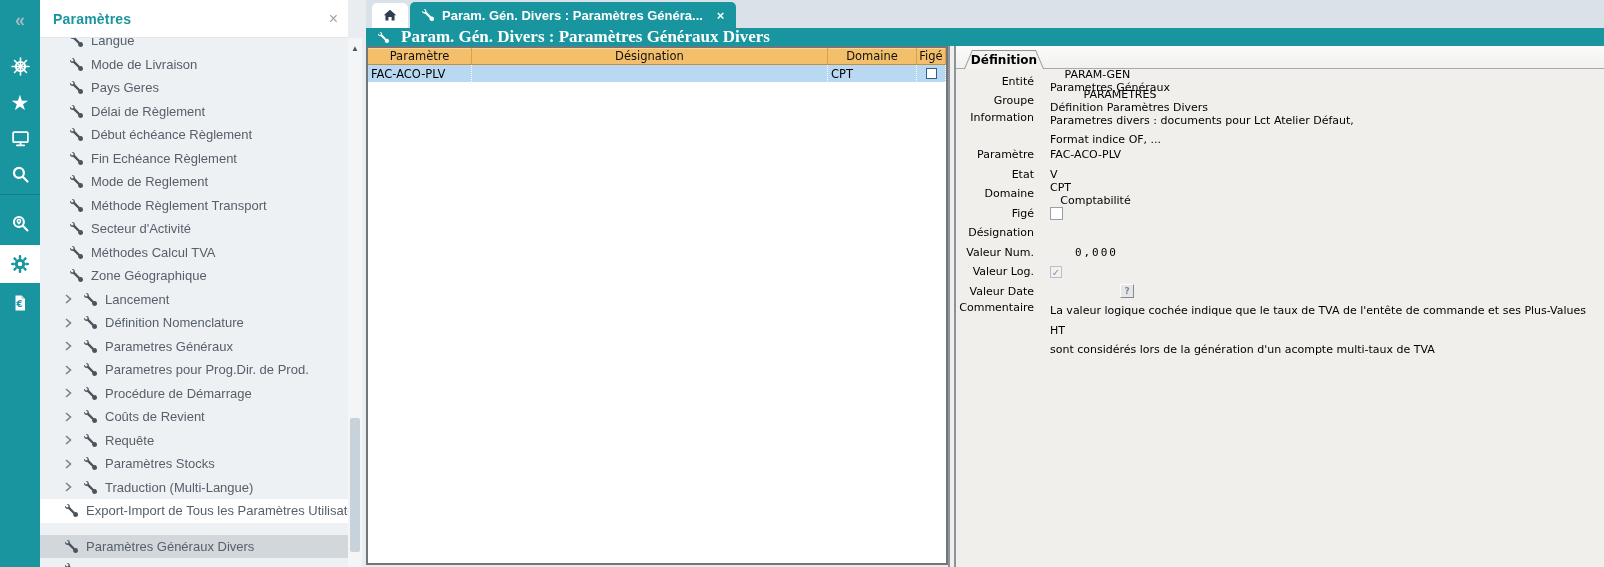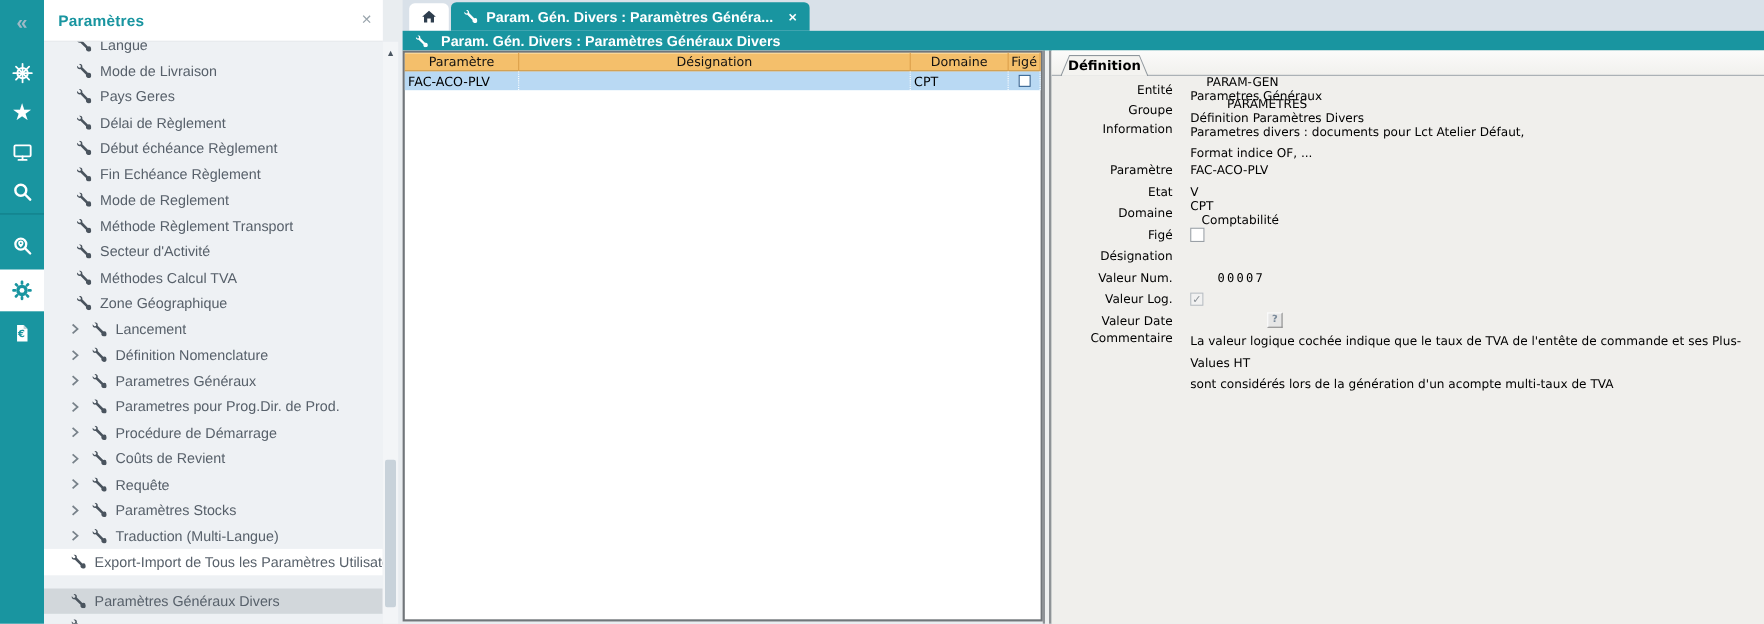--- a/index.html
+++ b/index.html
@@ -48,21 +48,21 @@
   
   .tabstrip{position:absolute;left:366px;top:0;right:0;height:28px;background:var(--tabstrip);}
   .tab-home{position:absolute;left:6px;top:3px;width:36px;height:25px;background:#fff;
     border-radius:5px 5px 0 0;display:flex;align-items:center;justify-content:center;cursor:pointer;}
   .tab-active{position:absolute;left:44px;top:2px;height:26px;background:var(--teal);
     border-radius:5px 5px 0 0;display:flex;align-items:center;color:#fff;
     font-size:13px;font-weight:bold;padding:0 12px;cursor:pointer;}
   .tab-active .wr{width:12px;height:12px;margin-right:8px;}
   .tab-close{margin-left:14px;font-size:13px;font-weight:bold;cursor:pointer;}
   .titlebar{position:absolute;left:366px;top:28px;right:0;height:18px;background:var(--teal);
-    display:flex;align-items:center;color:#fff;font-size:13px;font-weight:bold;}
+    display:flex;align-items:center;color:#fff;font-size:17px;font-weight:bold;font-family:Liberation Serif, serif;}
   .titlebar .wr{width:11px;height:11px;margin-left:12px;margin-right:12px;}
 
   
   .grid{position:absolute;left:366px;top:46px;width:582px;height:519px;background:#fff;
     border:2px solid #71767a;font-family:"DejaVu Sans",sans-serif;}
   .grid-hdr{display:flex;height:17px;background:var(--hdr-orange);
     border-bottom:1px solid #bf8f45;box-shadow:inset 0 1px 0 #f9d697;}
   .grid-hdr .cell{font-size:11.5px;color:#111;display:flex;align-items:center;justify-content:center;
     border-right:1px solid #dca04b;cursor:pointer;}
   .grid-row{display:flex;height:17px;background:var(--row-blue);cursor:pointer;}
@@ -80,21 +80,21 @@
     font-family:"DejaVu Sans",sans-serif;}
   .defpanel .topgrad{position:absolute;left:0;top:0;right:0;height:23px;
     background:linear-gradient(#fbfbfa,#f1f0ed);}
   .deftab-line{position:absolute;left:0;top:22px;right:0;height:1px;background:#a3aab0;}
   .deftab-outer{position:absolute;left:8px;top:4px;width:80px;height:19px;background:#8f979d;
     clip-path:polygon(8px 0,72px 0,100% 100%,0 100%);}
   .deftab-inner{position:absolute;left:1px;top:1px;right:1px;bottom:0;background:#f4f3f0;
     clip-path:polygon(7.5px 0,calc(100% - 7.5px) 0,100% 100%,0 100%);
     display:flex;align-items:center;justify-content:center;
     font-size:12px;font-weight:bold;color:#000;}
-  .fields{position:absolute;left:0;top:25.5px;right:12px;padding-left:32px;}
+  .fields{position:absolute;left:0;top:25.5px;right:12px;}
   .frow{display:flex;align-items:center;height:19.5px;font-size:11px;color:#000;}
   .frow .flabel{width:78px;text-align:right;flex:none;}
   .frow .fval{margin-left:16px;display:flex;align-items:center;flex-direction:column;}
   .v1{display:inline-block;width:91px;flex:none;}
   .vnum{display:inline-block;width:68px;text-align:right;
     font-family:"DejaVu Sans Mono",monospace;letter-spacing:2px;}
   .fcheck{width:13px;height:13px;background:#fff;border:1px solid #9aa0a6;cursor:pointer;}
   .fcheck.checked{width:12px;height:12px;background:#f1f1f1;border:1px solid #b9bfc4;
     color:#8a9096;font-size:10px;line-height:11px;text-align:center;cursor:default;}
   .fbtn{width:14px;height:14px;margin-left:70px;background:#e6e6e6;
@@ -452,21 +452,21 @@
       </div>
       <div class="frow">
         <div class="flabel">Désignation</div>
         <div class="fval">
           <span class=""></span>
         </div>
       </div>
       <div class="frow">
         <div class="flabel">Valeur Num.</div>
         <div class="fval">
-          <span class="vnum">00007</span>
+          <span class="vnum">0,000</span>
         </div>
       </div>
       <div class="frow">
         <div class="flabel">Valeur Log.</div>
         <div class="fval">
           <span class="fcheck checked">✓</span>
         </div>
       </div>
       <div class="frow">
         <div class="flabel">Valeur Date</div>

